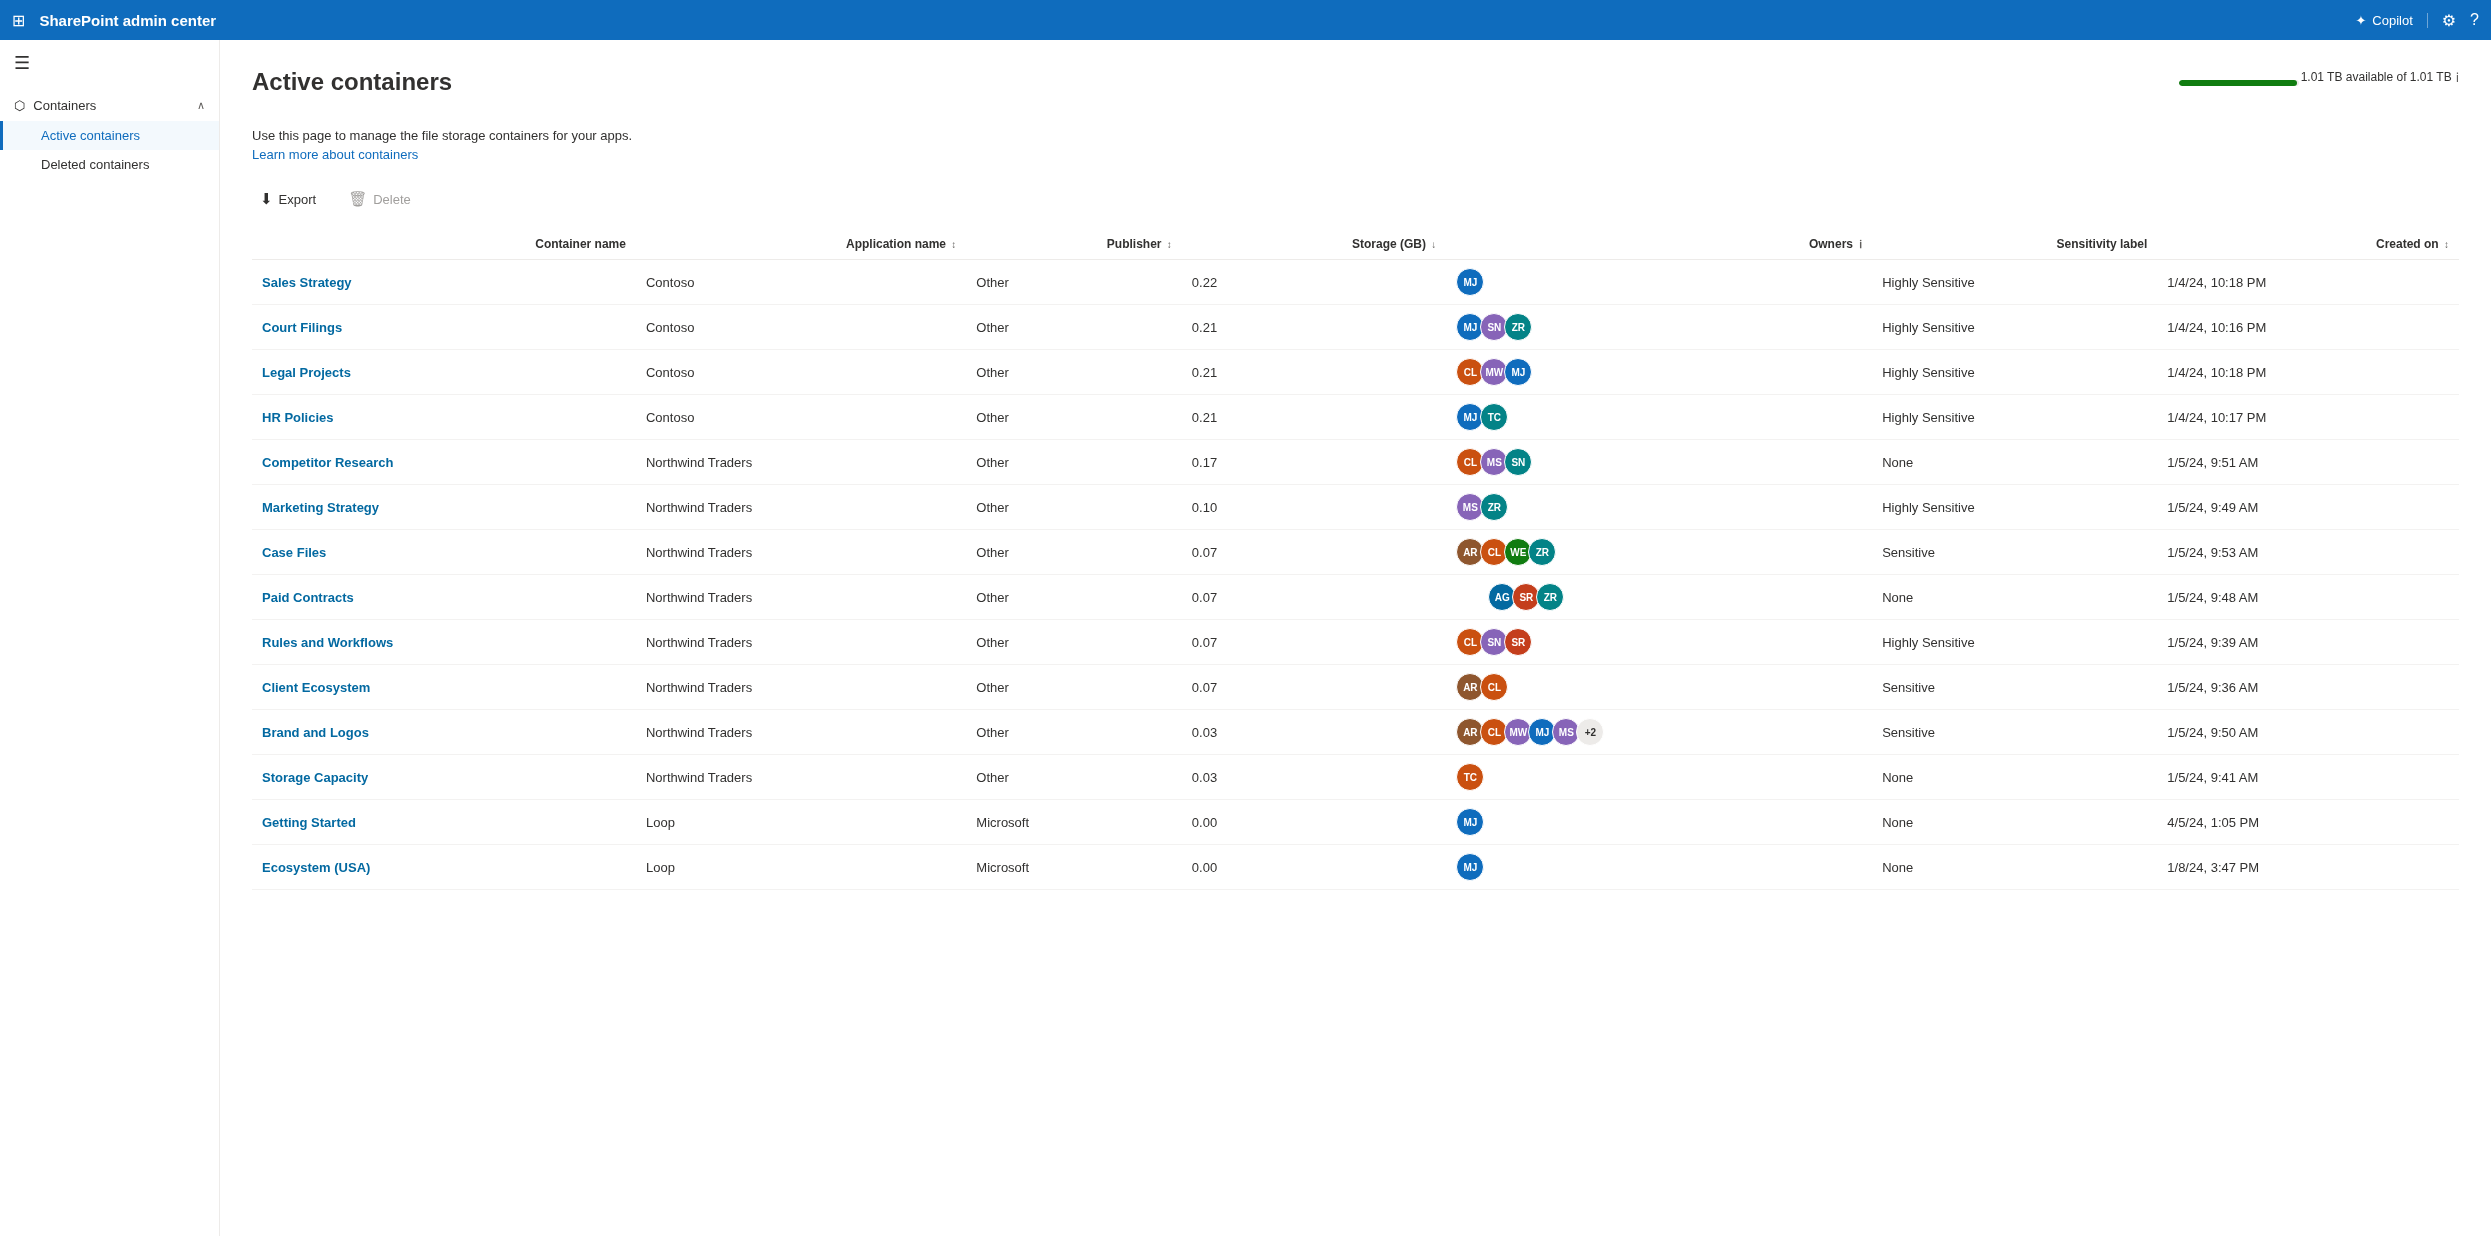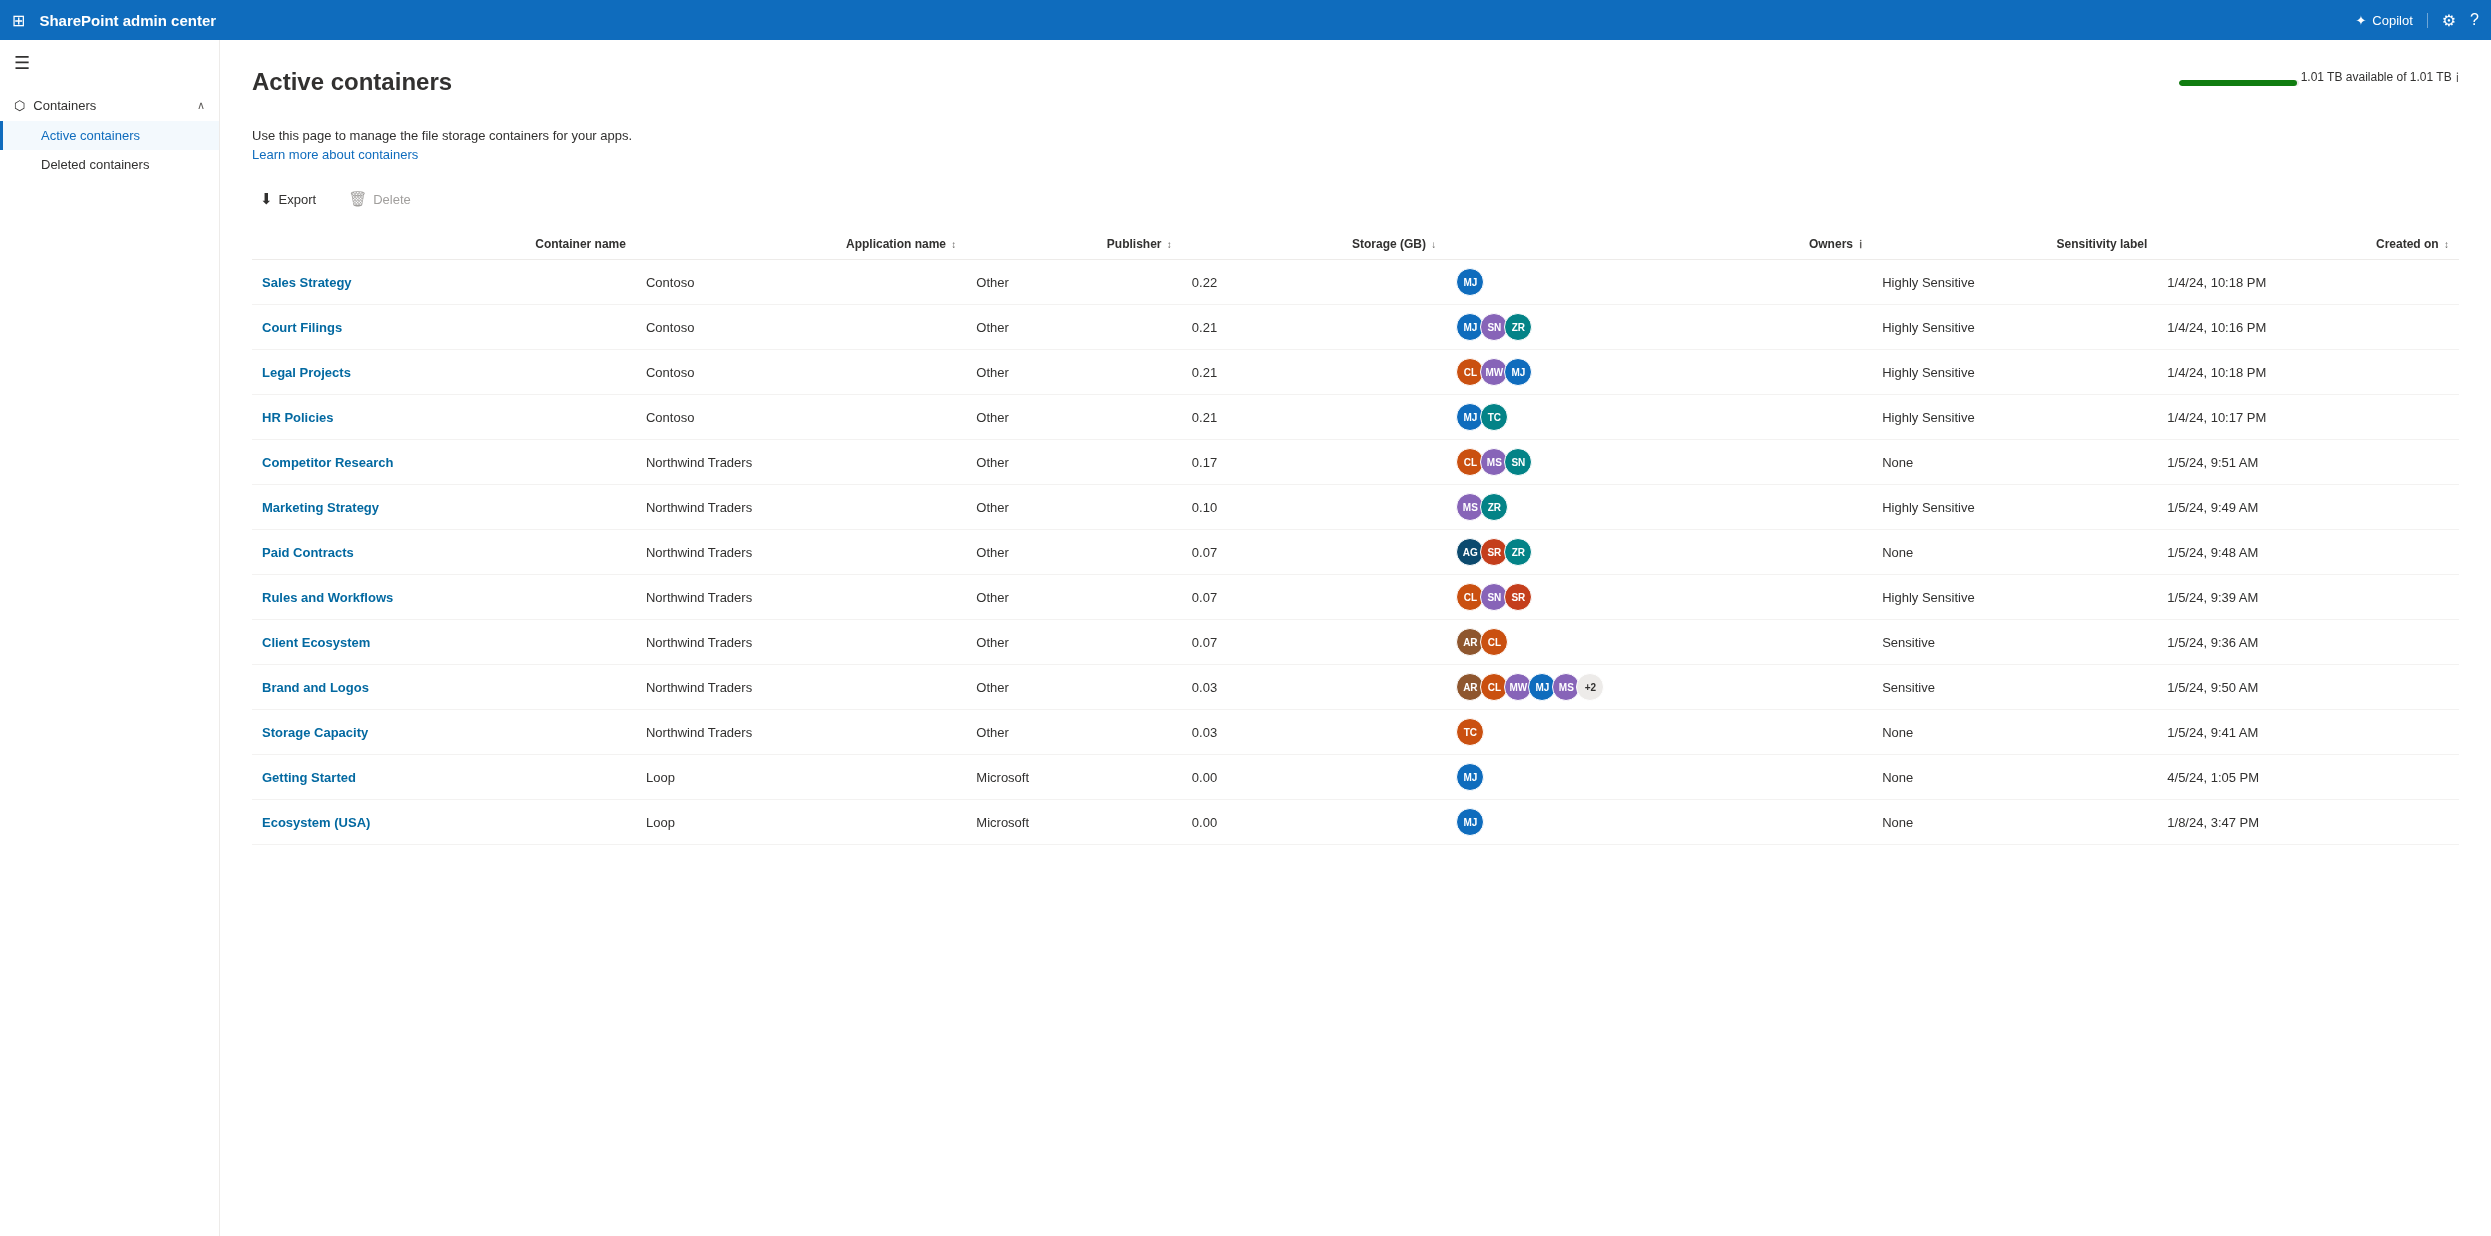--- a/index.html
+++ b/index.html
@@ -305,27 +305,43 @@
               <td>
                 <div class="avatar-row">
                   <div class="avatar" style="background: rgb(135, 100, 184);">MS</div>
                   <div class="avatar" style="background: rgb(3, 131, 135);">ZR</div>
                 </div>
               </td>
               <td class="sensitivity">Highly Sensitive</td>
               <td class="created-on">1/5/24, 9:49 AM</td>
             </tr>
             <tr>
+              <td><a href="#">Case Files</a></td>
+              <td>Northwind Traders</td>
+              <td>Other</td>
+              <td>0.07</td>
+              <td>
+                <div class="avatar-row">
+                  <div class="avatar" style="background: rgb(142, 86, 46);">AR</div>
+                  <div class="avatar" style="background: rgb(202, 80, 16);">CL</div>
+                  <div class="avatar" style="background: rgb(16, 124, 16);">WE</div>
+                  <div class="avatar" style="background: rgb(3, 131, 135);">ZR</div>
+                </div>
+              </td>
+              <td class="sensitivity">Sensitive</td>
+              <td class="created-on">1/5/24, 9:53 AM</td>
+            </tr>
+            <tr>
               <td><a href="#">Paid Contracts</a></td>
               <td>Northwind Traders</td>
               <td>Other</td>
               <td>0.07</td>
               <td>
                 <div class="avatar-row">
-                  <div class="avatar" style="background: #0c4a6e;">AG</div>
+                  <div class="avatar" style="background: #0369a1; margin-left: 32px;">AG</div>
                   <div class="avatar" style="background: rgb(196, 62, 28);">SR</div>
                   <div class="avatar" style="background: rgb(3, 131, 135);">ZR</div>
                 </div>
               </td>
               <td class="sensitivity">None</td>
               <td class="created-on">1/5/24, 9:48 AM</td>
             </tr>
             <tr>
               <td><a href="#">Rules and Workflows</a></td>
               <td>Northwind Traders</td>

